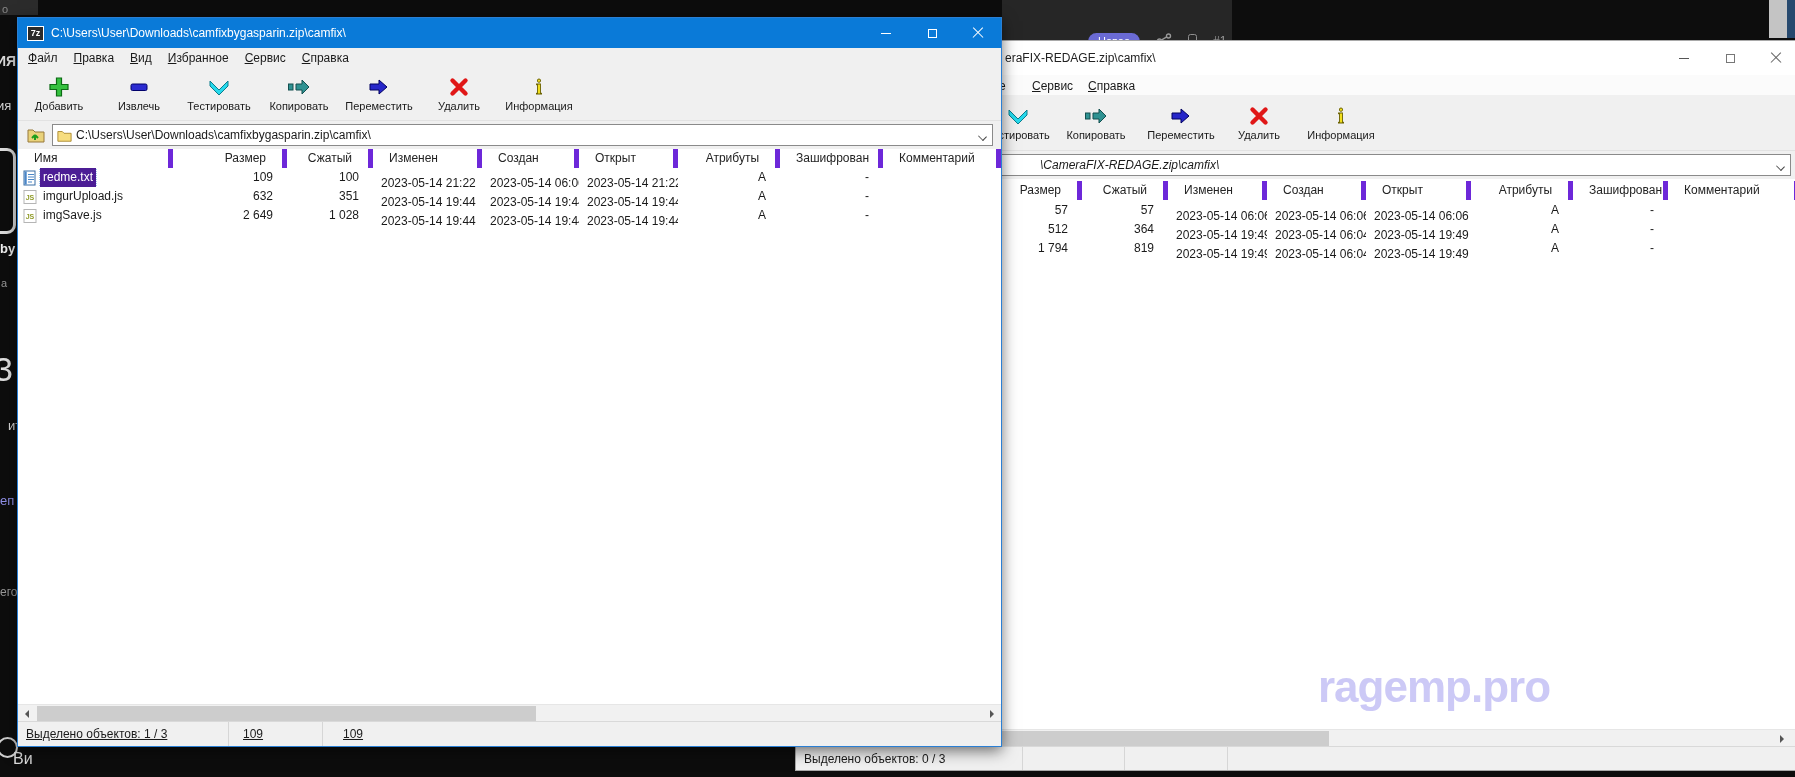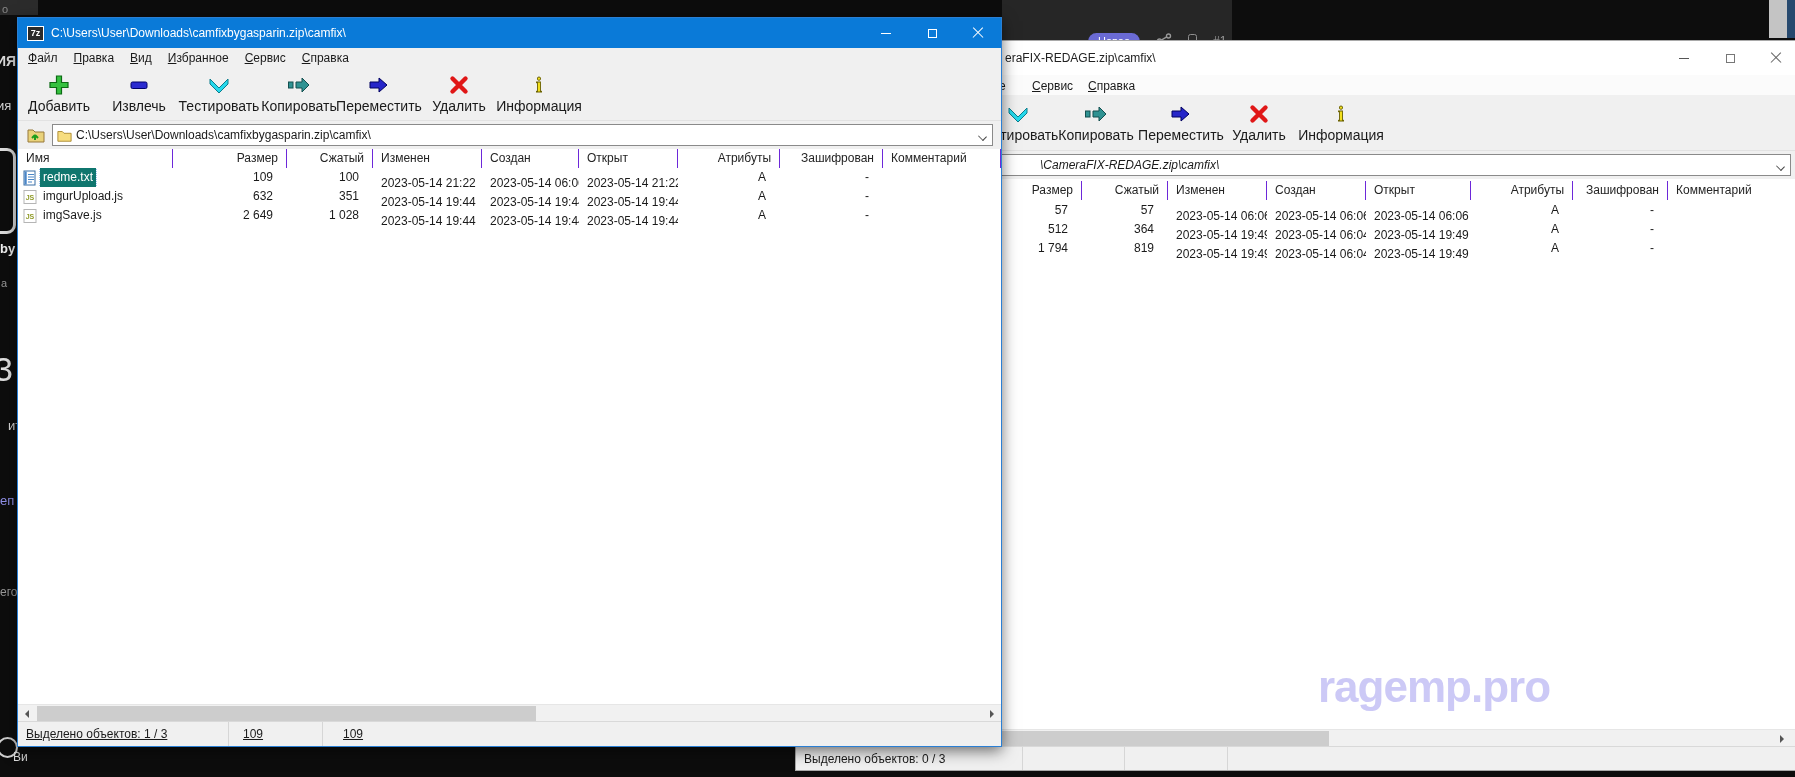--- a/index.html
+++ b/index.html
@@ -51,43 +51,43 @@
   .mi { display:inline-block; padding:2px 8px; }
   .mi::first-letter { text-decoration:underline; }
   .mi-abs { position:absolute; top:2px; padding:2px 0; }
 
   
   .toolbar { position:absolute; left:0; right:0; background:#f0f0f0; border-bottom:1px solid #e2e2e2; }
   .toolbar-l { top:50px; height:53px; display:flex; padding-left:1px; }
   .toolbar-r { top:54px; height:56px; }
   .tb { width:80px; height:52px; display:flex; flex-direction:column; align-items:center; justify-content:center; gap:2px; }
   .tb svg { display:block; }
-  .tb .lb { font-size:14px; white-space:nowrap; }
+  .tb .lb { font-size:11px; white-space:nowrap; }
   .tb-abs { position:absolute; top:2px; }
 
   
   .abar { position:absolute; left:0; right:0; height:28px; background:#f0f0f0; display:flex; align-items:center; }
   .abar-l { top:103px; } .abar-r { top:110px; }
   .up-btn { width:24px; height:22px; margin-left:6px; display:flex; align-items:center; justify-content:center; }
   .combo { position:relative; flex:1; height:22px; margin:0 8px 0 4px; background:#fff; border:1px solid #8a8a8a; display:flex; align-items:center; padding:0 18px 0 4px; }
   .combo .path { white-space:nowrap; overflow:hidden; margin-left:4px; }
   .chev { position:absolute; right:6px; top:8px; width:7px; height:7px; border-right:1.5px solid #444; border-bottom:1.5px solid #444; transform:rotate(45deg) scale(1,.8); }
   .addr-abs { position:absolute; left:207px; top:3px; white-space:nowrap;font-style:italic; }
 
   
   .grid-l { display:grid; grid-template-columns:155px 114px 86px 109px 97px 99px 102px 103px 1fr; }
   .grid-r { display:grid; grid-template-columns:172px 114px 86px 99px 99px 105px 102px 95px 1fr; }
   .lhdr { position:absolute; left:0; right:0; height:19px; background:#fff; color:#242424; }
-  .lhdr > div { border-right:1px solid #6d28d9; line-height:18px; padding:0 8px; white-space:nowrap; overflow:hidden; }
+  .lhdr > div { border-right:5px solid #6d28d9; line-height:18px; padding:0 16px; white-space:nowrap; overflow:hidden; }
   .lhdr .ra { text-align:right; }
   .lrow { position:absolute; left:0; right:0; height:19px; }
   .lrow > div { line-height:19px; white-space:nowrap; overflow:hidden; }
   .c-name { display:flex; align-items:center; gap:3px; padding-left:4px; }
   .c-name .nm { padding:0 3px; }
-  .c-name .nm.sel { background:#0f766e; color:#fff; outline:1px dotted #9ec3ef; }
+  .c-name .nm.sel { background:#4c1d95; color:#fff; outline:1px dotted #9ec3ef; }
   .c-num { text-align:right; padding-right:14px; }
   .c-date { padding-left:8px;margin-top:6px; }
   .c-attr { text-align:right; padding-right:14px; }
   .c-enc { text-align:right; padding-right:14px; }
   .c-com { padding-left:6px; }
 
   
   .hscroll { position:absolute; left:0; right:0; height:17px; background:#f1f1f1; border-top:1px solid #e6e6e6; }
   .sb-btn { position:absolute; top:0; width:17px; height:17px; display:flex; align-items:center; justify-content:center; }
   .tri-l { width:0; height:0; border:4px solid transparent; border-right-color:#555; margin-right:3px; }
@@ -116,21 +116,21 @@
   <span class="frag" style="left:-4px;top:53px;font-weight:bold;font-size:14px;">ИЯ</span>
   <span class="frag" style="left:-3px;top:98px;">ия</span>
   <div class="frag-rect"></div>
   <span class="frag" style="left:0;top:241px;font-weight:bold;color:#f0f0f0;">by</span>
   <span class="frag" style="left:1px;top:277px;font-size:11px;color:#999;">a</span>
   <span class="frag" style="left:-6px;top:350px;font-size:34px;color:#e0e0e0;">3</span>
   <span class="frag" style="left:8px;top:418px;">ит</span>
   <span class="frag" style="left:0;top:493px;color:#9090e8;">еп</span>
   <span class="frag" style="left:0;top:585px;font-size:12px;color:#999;">его</span>
   <div class="frag-circle"></div>
-  <span class="frag" style="left:13px;top:750px;font-size:12px;">Ви</span>
+  <span class="frag" style="left:13px;top:750px;font-size:16px;">Ви</span>
 
   <div class="forum-head">
     <span class="badge-new">Новое</span>
     <svg width="16" height="16" viewBox="0 0 16 16">
       <circle cx="12.5" cy="3" r="2" fill="none" stroke="#9a9a9a" stroke-width="1.4"></circle>
       <circle cx="3.5" cy="8" r="2" fill="none" stroke="#9a9a9a" stroke-width="1.4"></circle>
       <circle cx="12.5" cy="13" r="2" fill="none" stroke="#9a9a9a" stroke-width="1.4"></circle>
       <path d="M5.3 7.1 L10.7 3.9 M5.3 8.9 L10.7 12.1" stroke="#9a9a9a" stroke-width="1.4"></path>
     </svg>
     <span class="bookmark-ic"></span>

